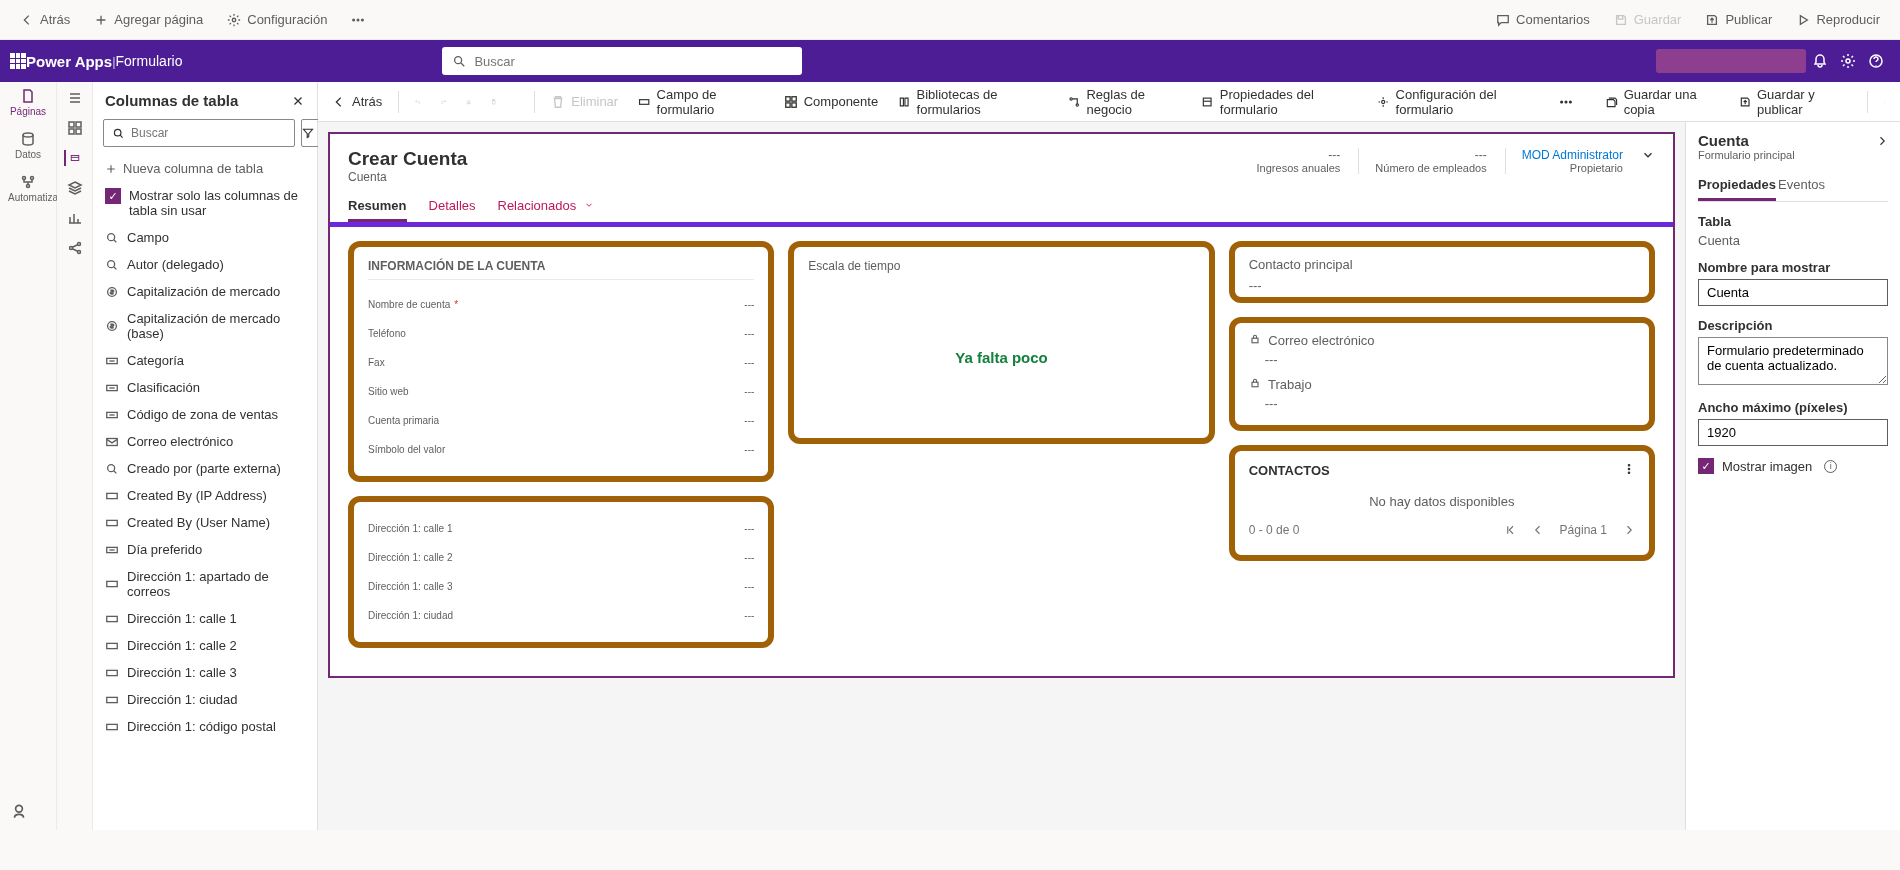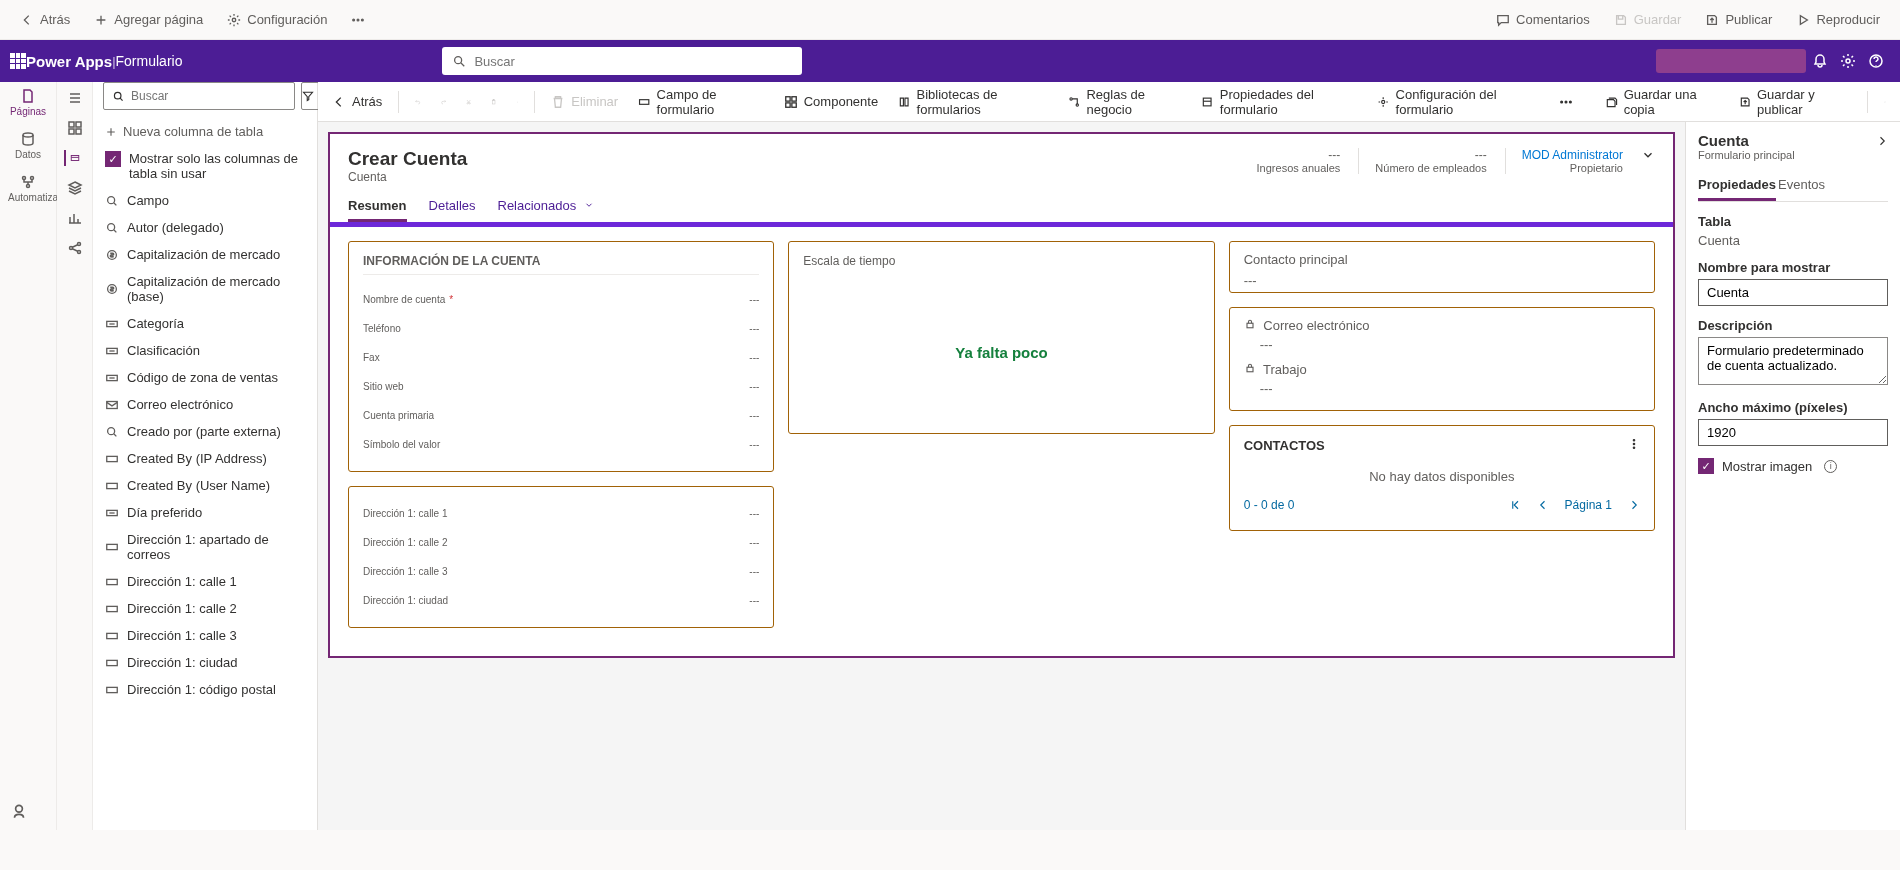--- a/index.html
+++ b/index.html
@@ -89,34 +89,34 @@
 .form-header { padding: 14px 18px 0; display: flex; justify-content: space-between; align-items: flex-start; }
 .form-title { font-size: 19px; font-weight: 600; }
 .form-subtitle { font-size: 12px; color: #605e5c; }
 .header-right { display: flex; gap: 18px; font-size: 12px; align-items: flex-start; }
 .hmeta { text-align: right; border-left: 1px solid #e1dfdd; padding-left: 16px; }
 .hmeta .val { color: #605e5c; }
 .hmeta .lbl { font-size: 11px; color: #605e5c; }
 .hmeta .link { color: #0078d4; }
 .hchev { width: 14px; height: 14px; cursor: pointer; }
 .form-tabs { padding: 8px 18px 0; display: flex; gap: 22px; border-bottom: 5px solid #6d28d9; }
-.form-tab { padding: 6px 0; cursor: pointer; color: #4c1d95; }
+.form-tab { padding: 6px 0; cursor: pointer; color: #be185d; }
 .form-tab.active { color: #323130; border-bottom: 3px solid #742774; font-weight: 600; }
 .form-tab .chev { margin-left: 4px; }
 .form-body { padding: 14px 18px; display: flex; gap: 14px; }
 .col3 { flex: 1; }
-.section-card { background: #fff; border: 1px solid #a16207; border-radius: 3px; padding: 12px 14px; margin-bottom: 14px; }
+.section-card { background: #fff; border: 6px solid #a16207; border-radius: 12px; padding: 12px 14px; margin-bottom: 14px; }
 .section-title { font-size: 12px; font-weight: 600; color: #605e5c; margin-bottom: 10px; border-bottom: 1px solid #edebe9; padding-bottom: 6px; }
 .field-row { display: flex; justify-content: space-between; padding: 9px 0; font-size: 10px; }
 .field-row .lbl { color: #605e5c; }
 .field-row .val { color: #605e5c; }
 .field-row .req { color: #d13438; margin-left: 4px; }
 .center-msg { text-align: center; font-size: 15px; color: #15803d; padding: 60px 0; font-weight: 600; }
 .lock-icon { width: 12px; height: 12px; margin-right: 4px; }
-.pager { display: flex; align-items: center; justify-content: space-between; font-size: 12px; color: #0369a1; padding: 6px 0; }
+.pager { display: flex; align-items: center; justify-content: space-between; font-size: 12px; color: #737373; padding: 6px 0; }
 .pager-ctrl { display:flex; align-items: center; gap: 16px; }
 .pager-ctrl svg { width: 12px; height: 12px; cursor: pointer; }
 .more-v { float: right; cursor: pointer; }
 
 
 .props-panel {
   width: 215px; background: #fff; border-left: 1px solid #e1dfdd;
   padding: 10px 12px;
 }
 .props-panel .phead { font-size: 15px; font-weight: 600; display: flex; justify-content: space-between; align-items: center; }
@@ -285,20 +285,26 @@
       </svg>
     <svg class="rail2-icon" viewBox="0 0 16 16">
         <circle cx="4" cy="8" r="1.5"></circle>
         <circle cx="12" cy="4" r="1.5"></circle>
         <circle cx="12" cy="12" r="1.5"></circle>
         <path d="m5.3 7.3 5.4-2.6M5.3 8.7l5.4 2.6"></path>
       </svg>
   </div>
 
   <div class="columns-panel">
+    <div class="columns-header">
+      <span>Columnas de tabla</span>
+      <svg viewBox="0 0 16 16">
+          <path d="m4 4 8 8M12 4l-8 8"></path>
+        </svg>
+    </div>
     <div class="search-row">
       <div class="search-box">
         <svg viewBox="0 0 16 16" style="width:13px;height:13px">
             <circle cx="7" cy="7" r="4"></circle>
             <path d="m10 10 3 3"></path>
           </svg>
         <input placeholder="Buscar" style="">
       </div>
       <div class="filter-btn">
         <svg viewBox="0 0 16 16" style="width:12px;height:12px">

